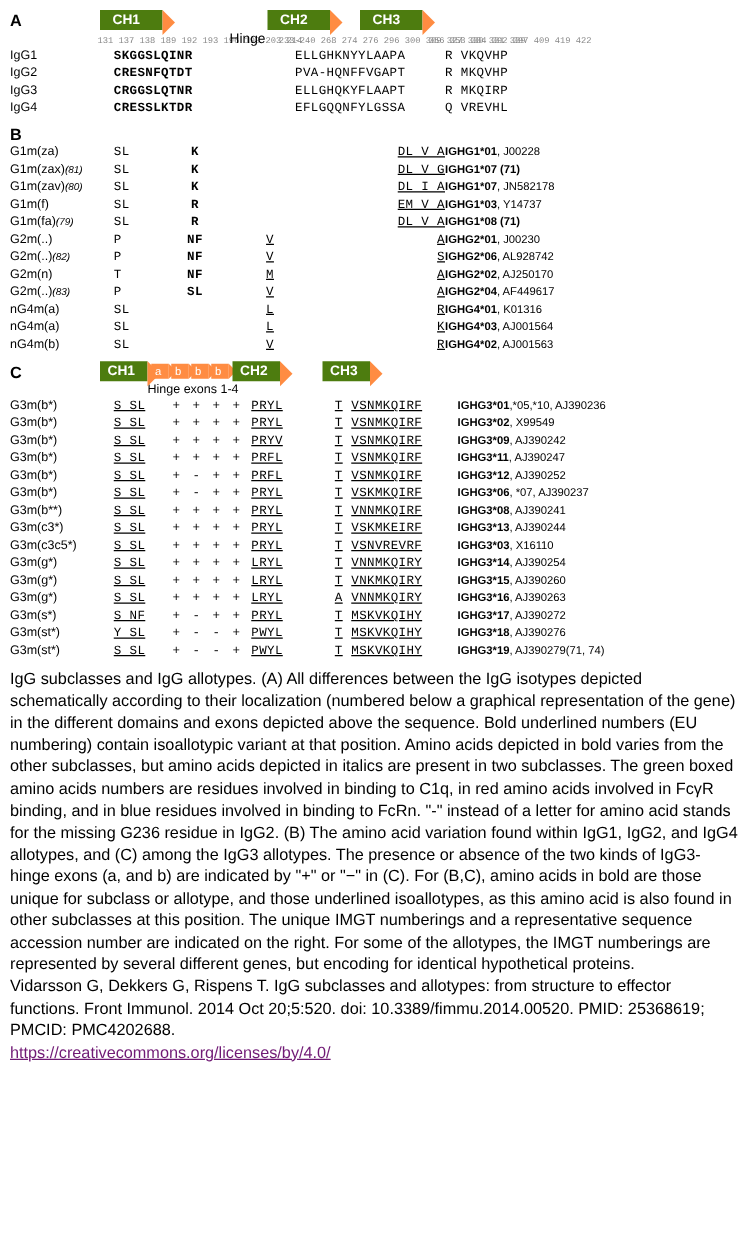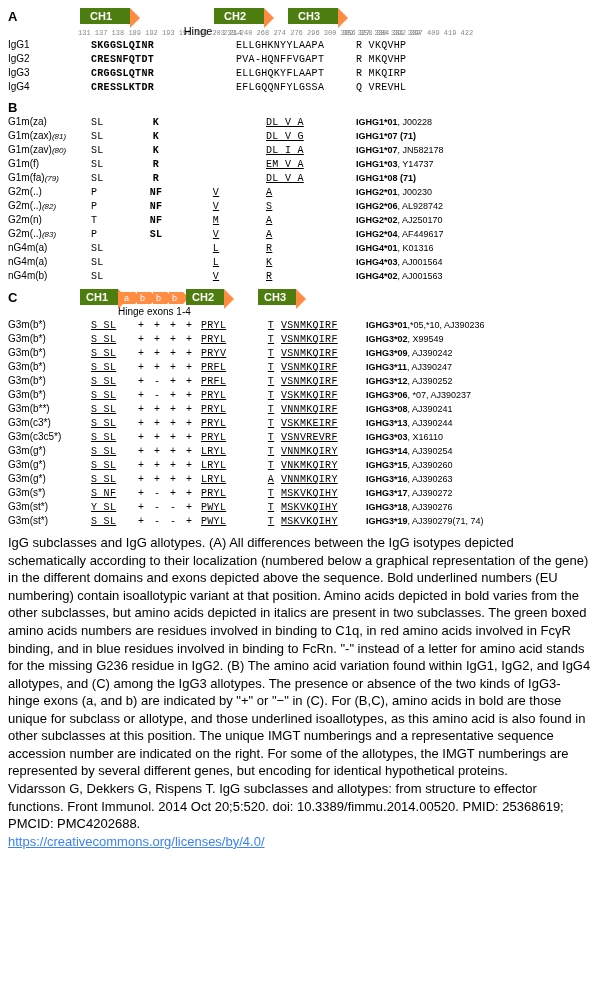--- a/index.html
+++ b/index.html
@@ -13,35 +13,35 @@
 .row-label i{font-size:8px}
 .seq{font-family:"Courier New",monospace;font-size:10px;letter-spacing:0.3px}
 .col-ch1{width:95px;display:inline-block}
 .col-hinge{width:50px;display:inline-block;text-align:center}
 .col-ch2{width:120px;display:inline-block}
 .col-ch3{width:75px;display:inline-block}
 .col-acc{width:140px;display:inline-block;font-size:9px}
 .b-row .col-ch1{width:55px}
 .b-row .col-hinge{width:20px}
 .b-row .col-ch2{width:100px;text-align:center}
-.b-row .col-ch3{width:90px;text-align:left}
+.b-row .col-ch3{width:90px;text-align:right}
 .c-row .col-ch1{width:40px}
 .c-row .col-hx{width:70px;display:inline-block;text-align:center;font-size:10px;letter-spacing:2px}
 .c-row .col-ch2{width:60px}
 .c-row .col-ch2b{width:20px;display:inline-block;text-align:center}
 .c-row .col-ch3{width:85px}
 .u{text-decoration:underline}
 b{font-weight:bold}
 i{font-style:italic}
 .hdr-row{display:flex;align-items:center}
 .hdr-spacer{width:70px;flex-shrink:0}
 .pos-nums{font-size:7px;color:#888;letter-spacing:0}
 .caption{font-size:13px;line-height:1.35;margin-top:2px}
 .caption b{font-weight:bold}
-.caption a{color:#3b82f6}
+.caption a{color:#701a75}
 .sect{margin-bottom:6px}
 .hinge-label{font-size:11px;display:inline-block;width:50px;text-align:center}
 .sp{display:inline-block}
 </style>
 </head>
 <body>
 
 <div class="sect">
   <div class="hdr-row">
     <span class="panel-label">A</span>

